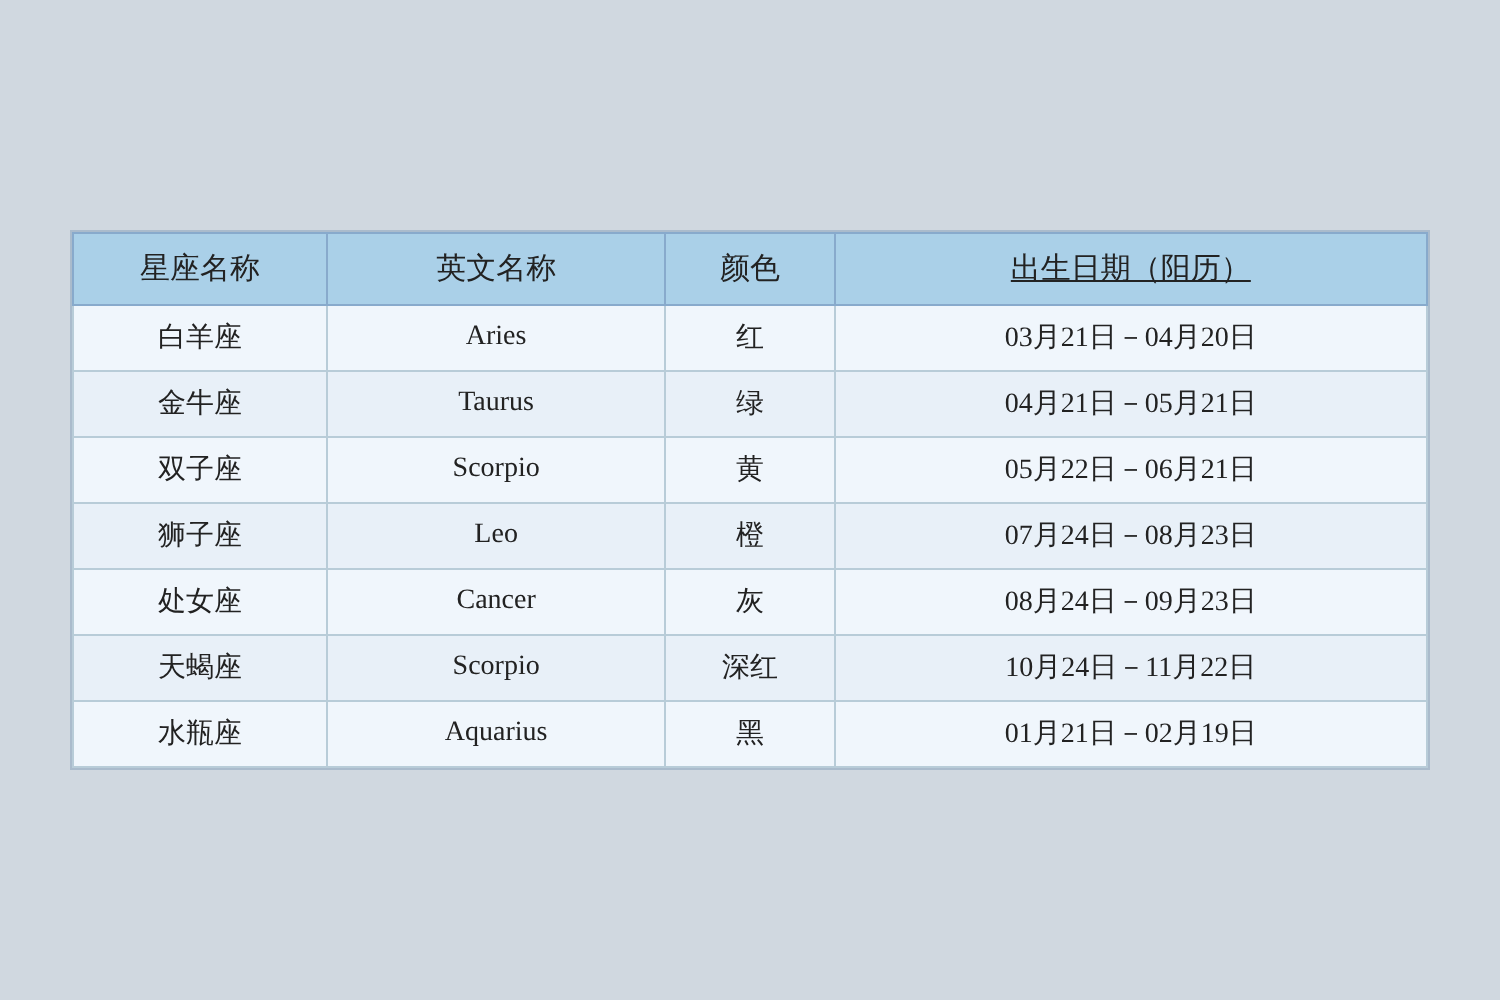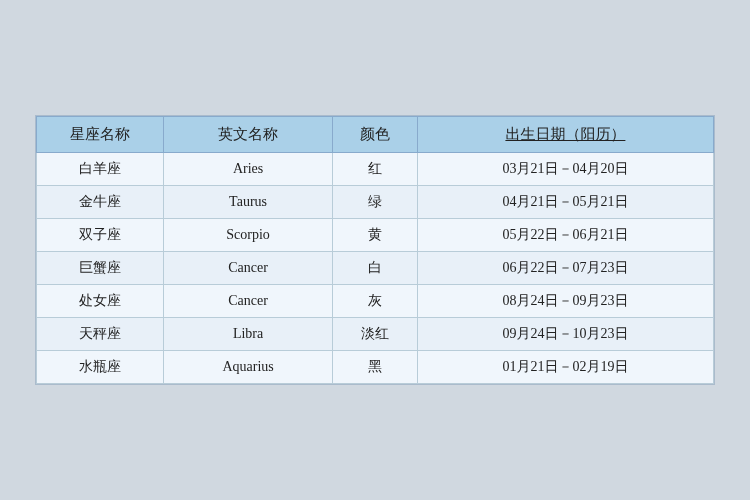--- a/index.html
+++ b/index.html
@@ -89,36 +89,36 @@
           <td>绿</td>
           <td>04月21日－05月21日</td>
         </tr>
         <tr>
           <td>双子座</td>
           <td>Scorpio</td>
           <td>黄</td>
           <td>05月22日－06月21日</td>
         </tr>
         <tr>
-          <td>巨蟹座</td>
-          <td>Cancer</td>
-          <td>白</td>
-          <td>06月22日－07月23日</td>
+          <td>狮子座</td>
+          <td>Leo</td>
+          <td>橙</td>
+          <td>07月24日－08月23日</td>
         </tr>
         <tr>
           <td>处女座</td>
           <td>Cancer</td>
           <td>灰</td>
           <td>08月24日－09月23日</td>
         </tr>
         <tr>
-          <td>天秤座</td>
-          <td>Libra</td>
-          <td>淡红</td>
-          <td>09月24日－10月23日</td>
+          <td>天蝎座</td>
+          <td>Scorpio</td>
+          <td>深红</td>
+          <td>10月24日－11月22日</td>
         </tr>
         <tr>
           <td>水瓶座</td>
           <td>Aquarius</td>
           <td>黑</td>
           <td>01月21日－02月19日</td>
         </tr>
       </tbody>
   </table>
 </div>

